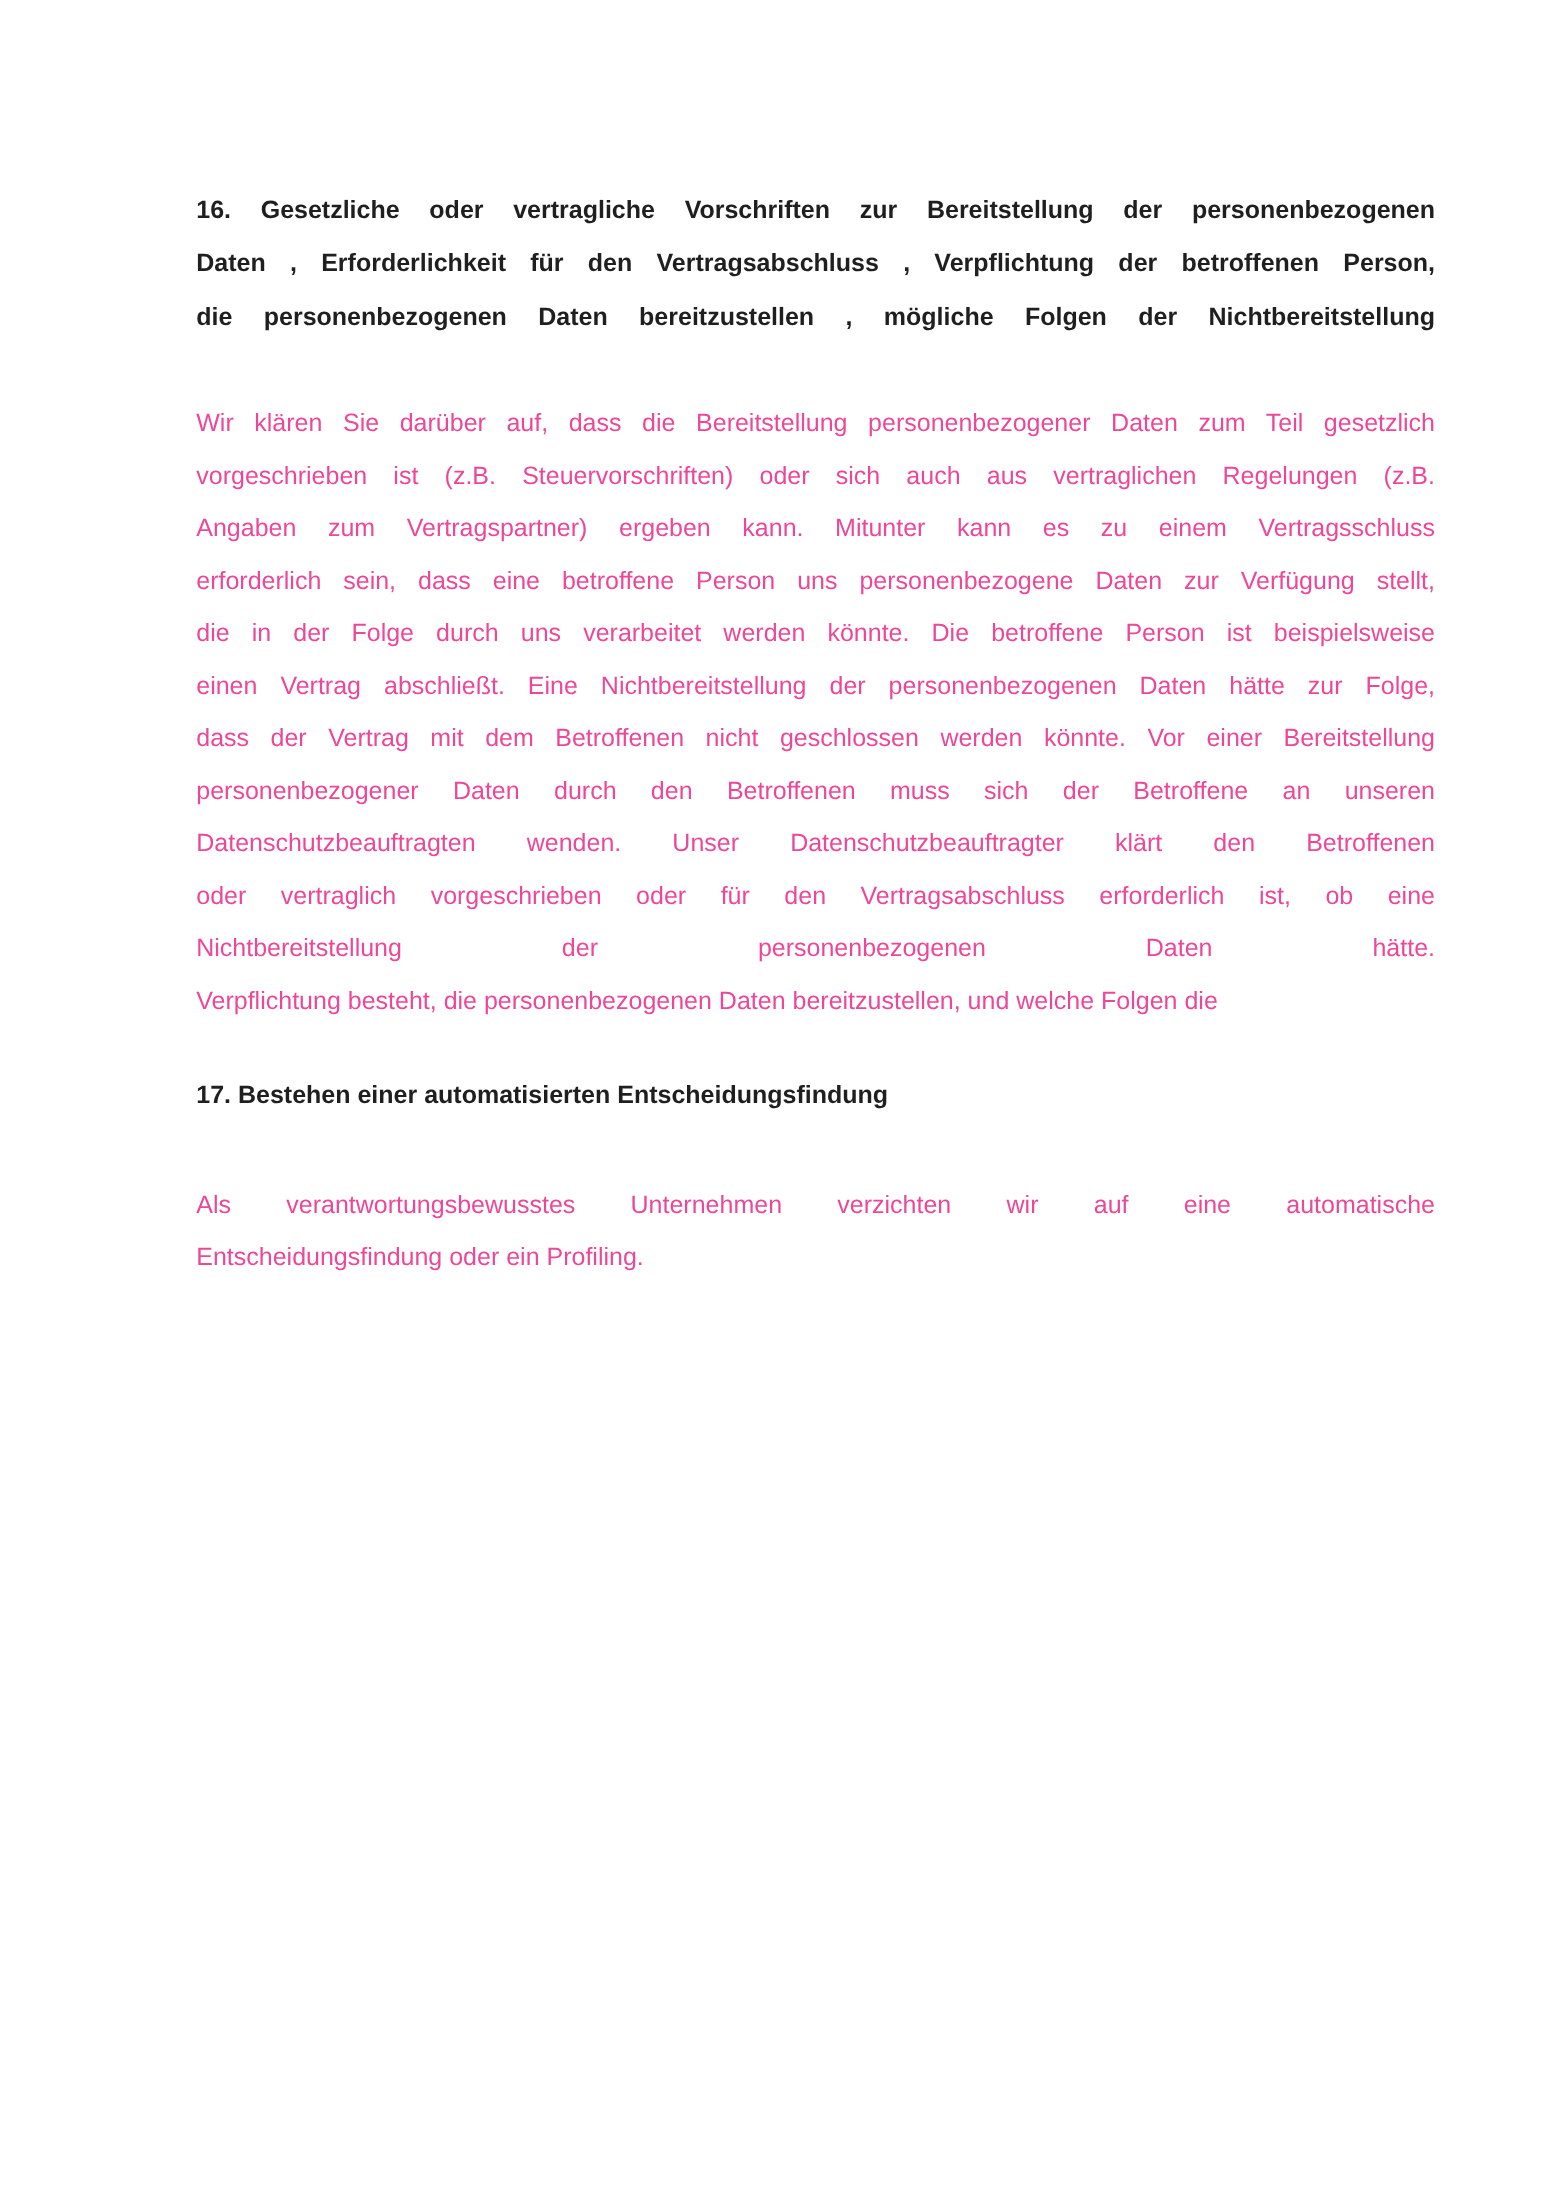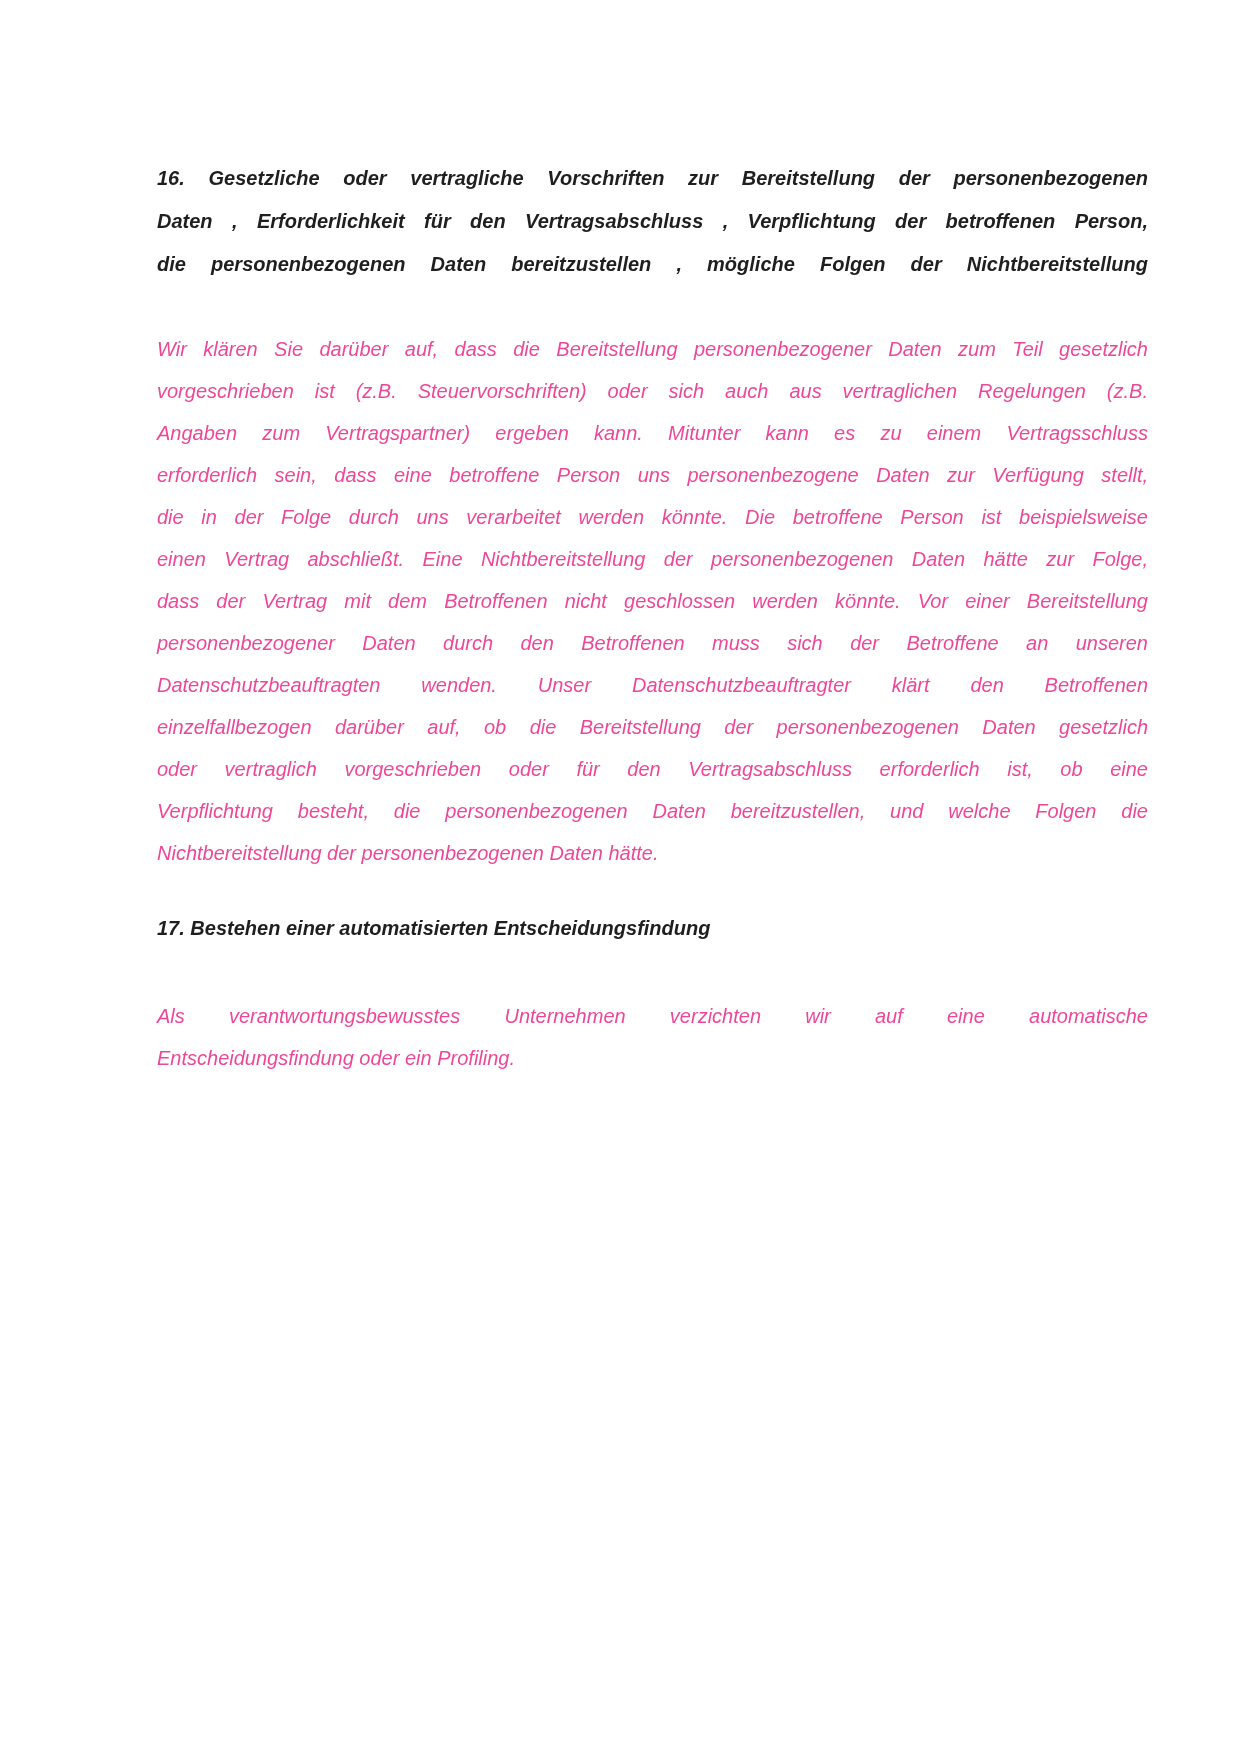--- a/index.html
+++ b/index.html
@@ -2,24 +2,23 @@
 <html><head>
 <meta charset="utf-8">
 <style>
   * { margin: 0; padding: 0; box-sizing: border-box; }
   html, body { background: #ffffff; }
   .page {
     position: relative;
     width: 1240px;
     height: 1274px;
     background: #ffffff;
-    padding: 10px 92px 0 157px;
+    padding: 0 92px 0 157px;
     overflow: hidden;
     font-family: "Liberation Sans", "DejaVu Sans", sans-serif;
-    font-style: italic;
   }
   .heading {
     font-weight: bold;
     color: #1f1f1f;
     font-size: 20px;
     line-height: 43px;
   }
   .bodytext {
     color: #ec4899;
     font-size: 20px;
@@ -48,24 +47,23 @@
   <div id="s16-body" class="bodytext lines last-left">
       <div>Wir klären Sie darüber auf, dass die Bereitstellung personenbezogener Daten zum Teil gesetzlich</div>
       <div>vorgeschrieben ist (z.B. Steuervorschriften) oder sich auch aus vertraglichen Regelungen (z.B.</div>
       <div>Angaben zum Vertragspartner) ergeben kann. Mitunter kann es zu einem Vertragsschluss</div>
       <div>erforderlich sein, dass eine betroffene Person uns personenbezogene Daten zur Verfügung stellt,</div>
       <div>die in der Folge durch uns verarbeitet werden könnte. Die betroffene Person ist beispielsweise</div>
       <div>einen Vertrag abschließt. Eine Nichtbereitstellung der personenbezogenen Daten hätte zur Folge,</div>
       <div>dass der Vertrag mit dem Betroffenen nicht geschlossen werden könnte. Vor einer Bereitstellung</div>
       <div>personenbezogener Daten durch den Betroffenen muss sich der Betroffene an unseren</div>
       <div>Datenschutzbeauftragten wenden. Unser Datenschutzbeauftragter klärt den Betroffenen</div>
-      <div>einzelfallbezogen darüber auf, ob die Bereitstellung der personenbezogenen Daten gesetzlich</div>
       <div>oder vertraglich vorgeschrieben oder für den Vertragsabschluss erforderlich ist, ob eine</div>
+      <div>Nichtbereitstellung der personenbezogenen Daten hätte.</div>
       <div>Verpflichtung besteht, die personenbezogenen Daten bereitzustellen, und welche Folgen die</div>
-      <div>Nichtbereitstellung der personenbezogenen Daten hätte.</div>
     </div>
 
   <div id="s17-heading" class="heading">17. Bestehen einer automatisierten Entscheidungsfindung</div>
 
   <div id="s17-body" class="bodytext lines last-left">
       <div>Als verantwortungsbewusstes Unternehmen verzichten wir auf eine automatische</div>
       <div>Entscheidungsfindung oder ein Profiling.</div>
     </div>
 
 </div>

